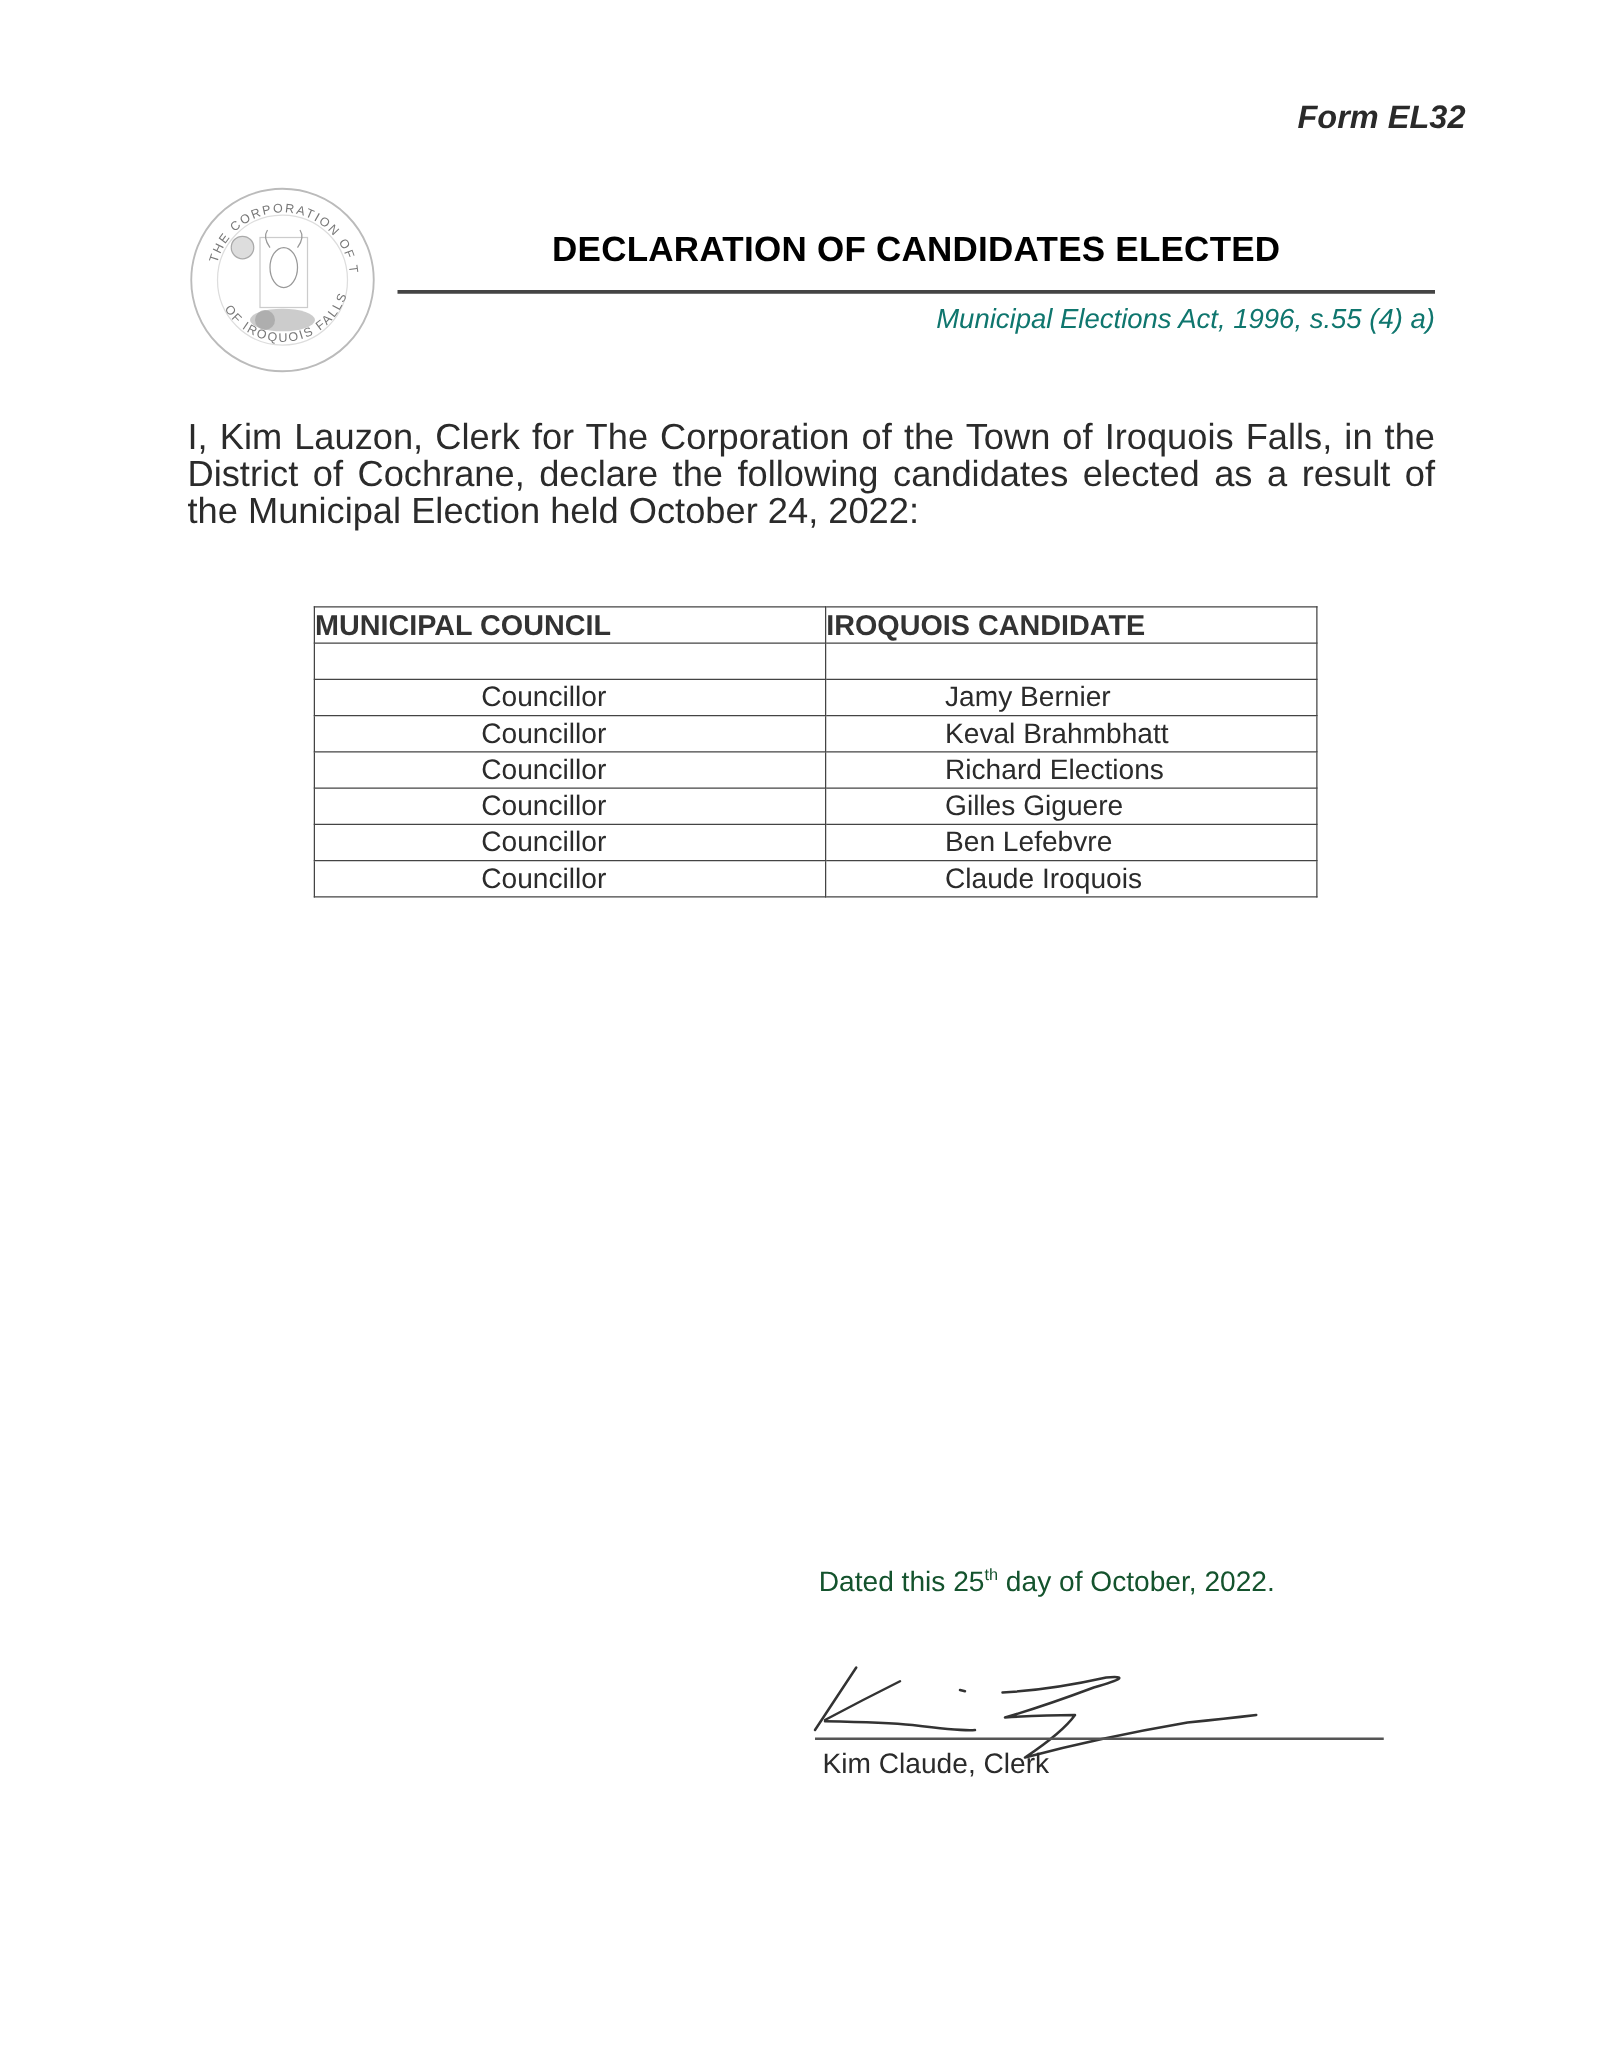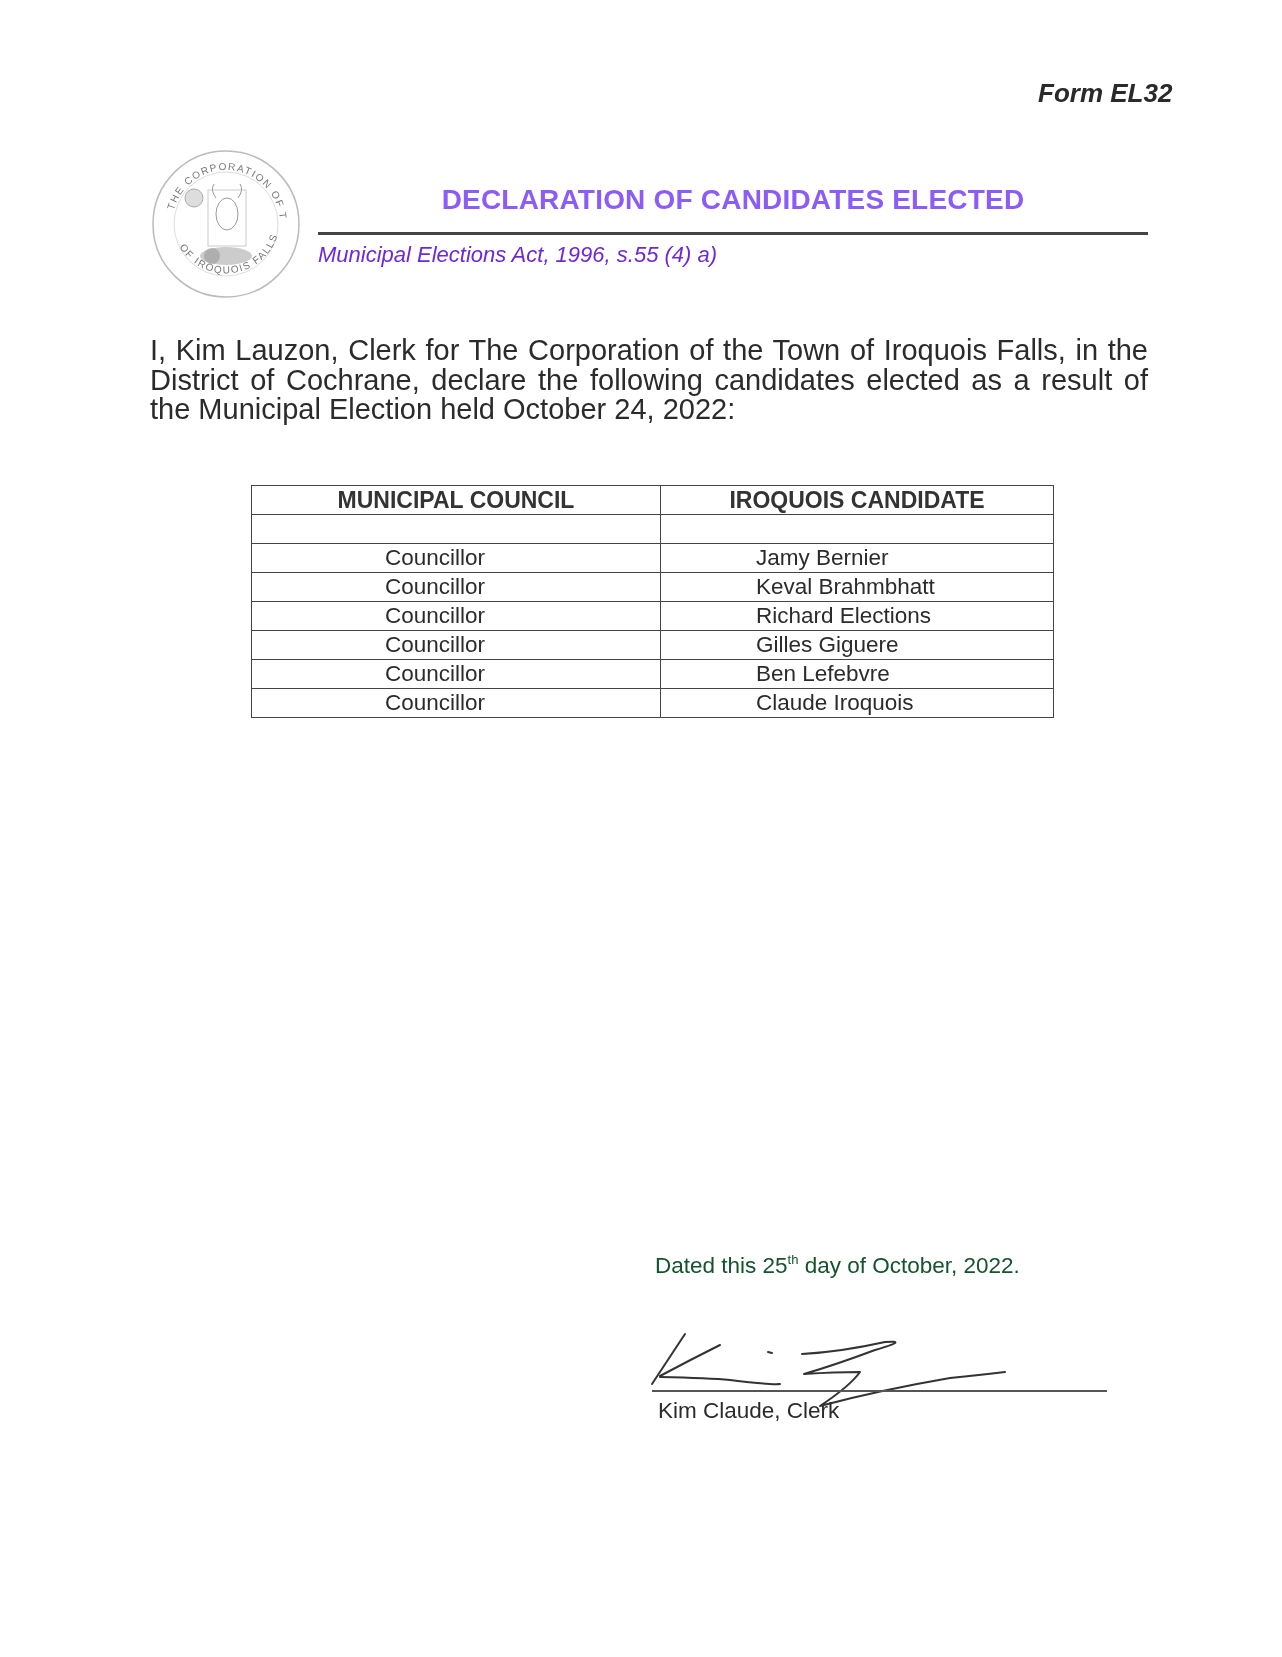--- a/index.html
+++ b/index.html
@@ -1,27 +1,27 @@
 <!DOCTYPE html>
 <html><head>
 <meta charset="utf-8">
 <style>
   html, body { margin:0; padding:0; background:#fff; }
   body { width:1282px; height:1657px; position:relative; overflow:hidden;
          font-family:"Liberation Sans", sans-serif; color:#222; }
   .abs { position:absolute; }
   .form-no { left:1038px; top:78px; font-size:26px; font-weight:bold; font-style:italic; color:#2a2a2a; }
   .seal { left:150px; top:148px; width:152px; height:152px; }
-  .title { left:318px; top:184px; width:830px; text-align:center; font-size:28px; font-weight:bold; color:#8b5cf6; letter-spacing:0.2px; }
+  .title { left:318px; top:184px; width:830px; text-align:center; font-size:28px; font-weight:bold; color:#000000; letter-spacing:0.2px; }
   .rule { left:318px; top:232px; width:830px; height:3px; background:#444; }
-  .subtitle { left:318px; top:242px; width:830px; text-align:left; font-size:22px; font-style:italic; color:#6d28d9; }
+  .subtitle { left:318px; top:242px; width:830px; text-align:right; font-size:22px; font-style:italic; color:#0f766e; }
   .intro { left:150px; top:336px; width:998px; font-size:29px; line-height:29.5px; color:#2b2b2b; text-align:justify; }
   table.results { position:absolute; left:251px; top:485px; width:803px; border-collapse:collapse; font-size:22.5px; color:#2b2b2b; }
   table.results td, table.results th { border:1.5px solid #444; height:28px; padding:0; line-height:28px; }
-  table.results th { font-weight:bold; text-align:center; font-size:23px; color:#333; }
+  table.results th { font-weight:bold; text-align:left; font-size:23px; color:#333; }
   table.results td.pos { width:409px; padding-left:133px; box-sizing:border-box; }
   table.results td.cand { padding-left:95px; }
   .dated { left:655px; top:1252px; font-size:22.5px; color:#14532d; }
   .dated sup { font-size:13px; vertical-align:9px; }
   .sig { left:650px; top:1320px; width:380px; height:92px; }
   .sigline { left:652px; top:1390px; width:455px; height:1.5px; background:#555; }
   .signer { left:658px; top:1398px; font-size:22.5px; color:#2b2b2b; }
 </style>
 </head>
 <body>

